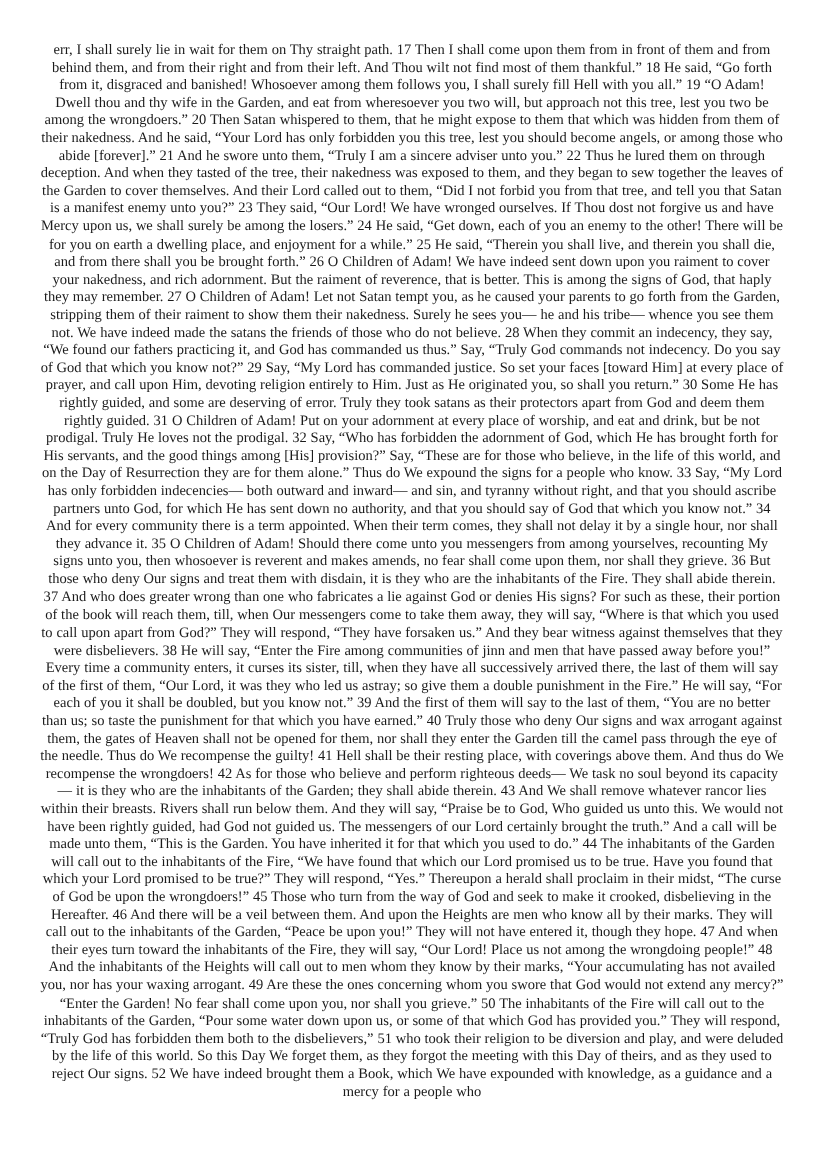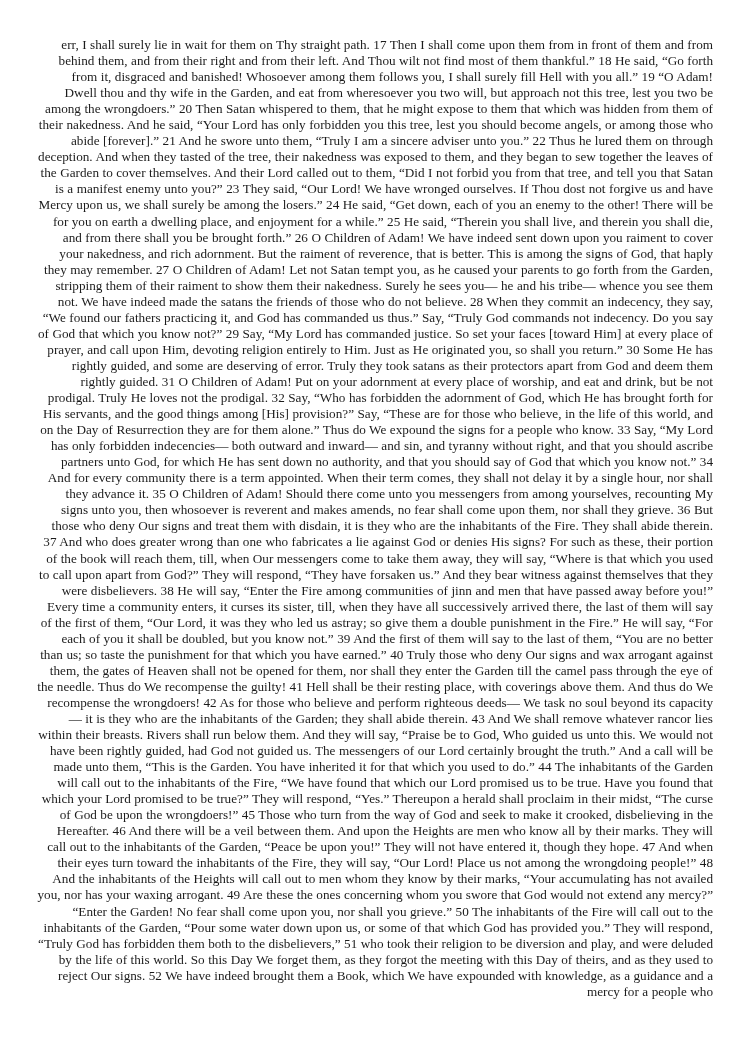--- a/index.html
+++ b/index.html
@@ -15,21 +15,21 @@
     box-sizing: border-box;
     padding: 37px 36px 0 36px;
     overflow: hidden;
   }
   .body-text {
     margin: 0;
     font-family: "Liberation Serif", "DejaVu Serif", serif;
     font-size: 13.2px;
     line-height: 16.05px;
     color: #1b1b1b;
-    text-align: right;
+    text-align: center;
     word-spacing: 0.2px;
   }
 </style>
 </head>
 <body>
 
 <div class="page">
   <p class="body-text">err, I shall surely lie in wait for them on Thy straight path. 17 Then I shall come upon them from in front of them and from behind them, and from their right and from their left. And Thou wilt not find most of them thankful.” 18 He said, “Go forth from it, disgraced and banished! Whosoever among them follows you, I shall surely fill Hell with you all.” 19 “O Adam! Dwell thou and thy wife in the Garden, and eat from wheresoever you two will, but approach not this tree, lest you two be among the wrongdoers.” 20 Then Satan whispered to them, that he might expose to them that which was hidden from them of their nakedness. And he said, “Your Lord has only forbidden you this tree, lest you should become angels, or among those who abide [forever].” 21 And he swore unto them, “Truly I am a sincere adviser unto you.” 22 Thus he lured them on through deception. And when they tasted of the tree, their nakedness was exposed to them, and they began to sew together the leaves of the Garden to cover themselves. And their Lord called out to them, “Did I not forbid you from that tree, and tell you that Satan is a manifest enemy unto you?” 23 They said, “Our Lord! We have wronged ourselves. If Thou dost not forgive us and have Mercy upon us, we shall surely be among the losers.” 24 He said, “Get down, each of you an enemy to the other! There will be for you on earth a dwelling place, and enjoyment for a while.” 25 He said, “Therein you shall live, and therein you shall die, and from there shall you be brought forth.” 26 O Children of Adam! We have indeed sent down upon you raiment to cover your nakedness, and rich adornment. But the raiment of reverence, that is better. This is among the signs of God, that haply they may remember. 27 O Children of Adam! Let not Satan tempt you, as he caused your parents to go forth from the Garden, stripping them of their raiment to show them their nakedness. Surely he sees you— he and his tribe— whence you see them not. We have indeed made the satans the friends of those who do not believe. 28 When they commit an indecency, they say, “We found our fathers practicing it, and God has commanded us thus.” Say, “Truly God commands not indecency. Do you say of God that which you know not?” 29 Say, “My Lord has commanded justice. So set your faces [toward Him] at every place of prayer, and call upon Him, devoting religion entirely to Him. Just as He originated you, so shall you return.” 30 Some He has rightly guided, and some are deserving of error. Truly they took satans as their protectors apart from God and deem them rightly guided. 31 O Children of Adam! Put on your adornment at every place of worship, and eat and drink, but be not prodigal. Truly He loves not the prodigal. 32 Say, “Who has forbidden the adornment of God, which He has brought forth for His servants, and the good things among [His] provision?” Say, “These are for those who believe, in the life of this world, and on the Day of Resurrection they are for them alone.” Thus do We expound the signs for a people who know. 33 Say, “My Lord has only forbidden indecencies— both outward and inward— and sin, and tyranny without right, and that you should ascribe partners unto God, for which He has sent down no authority, and that you should say of God that which you know not.” 34 And for every community there is a term appointed. When their term comes, they shall not delay it by a single hour, nor shall they advance it. 35 O Children of Adam! Should there come unto you messengers from among yourselves, recounting My signs unto you, then whosoever is reverent and makes amends, no fear shall come upon them, nor shall they grieve. 36 But those who deny Our signs and treat them with disdain, it is they who are the inhabitants of the Fire. They shall abide therein. 37 And who does greater wrong than one who fabricates a lie against God or denies His signs? For such as these, their portion of the book will reach them, till, when Our messengers come to take them away, they will say, “Where is that which you used to call upon apart from God?” They will respond, “They have forsaken us.” And they bear witness against themselves that they were disbelievers. 38 He will say, “Enter the Fire among communities of jinn and men that have passed away before you!” Every time a community enters, it curses its sister, till, when they have all successively arrived there, the last of them will say of the first of them, “Our Lord, it was they who led us astray; so give them a double punishment in the Fire.” He will say, “For each of you it shall be doubled, but you know not.” 39 And the first of them will say to the last of them, “You are no better than us; so taste the punishment for that which you have earned.” 40 Truly those who deny Our signs and wax arrogant against them, the gates of Heaven shall not be opened for them, nor shall they enter the Garden till the camel pass through the eye of the needle. Thus do We recompense the guilty! 41 Hell shall be their resting place, with coverings above them. And thus do We recompense the wrongdoers! 42 As for those who believe and perform righteous deeds— We task no soul beyond its capacity— it is they who are the inhabitants of the Garden; they shall abide therein. 43 And We shall remove whatever rancor lies within their breasts. Rivers shall run below them. And they will say, “Praise be to God, Who guided us unto this. We would not have been rightly guided, had God not guided us. The messengers of our Lord certainly brought the truth.” And a call will be made unto them, “This is the Garden. You have inherited it for that which you used to do.” 44 The inhabitants of the Garden will call out to the inhabitants of the Fire, “We have found that which our Lord promised us to be true. Have you found that which your Lord promised to be true?” They will respond, “Yes.” Thereupon a herald shall proclaim in their midst, “The curse of God be upon the wrongdoers!” 45 Those who turn from the way of God and seek to make it crooked, disbelieving in the Hereafter. 46 And there will be a veil between them. And upon the Heights are men who know all by their marks. They will call out to the inhabitants of the Garden, “Peace be upon you!” They will not have entered it, though they hope. 47 And when their eyes turn toward the inhabitants of the Fire, they will say, “Our Lord! Place us not among the wrongdoing people!” 48 And the inhabitants of the Heights will call out to men whom they know by their marks, “Your accumulating has not availed you, nor has your waxing arrogant. 49 Are these the ones concerning whom you swore that God would not extend any mercy?” “Enter the Garden! No fear shall come upon you, nor shall you grieve.” 50 The inhabitants of the Fire will call out to the inhabitants of the Garden, “Pour some water down upon us, or some of that which God has provided you.” They will respond, “Truly God has forbidden them both to the disbelievers,” 51 who took their religion to be diversion and play, and were deluded by the life of this world. So this Day We forget them, as they forgot the meeting with this Day of theirs, and as they used to reject Our signs. 52 We have indeed brought them a Book, which We have expounded with knowledge, as a guidance and a mercy for a people who</p>
 </div>
 

